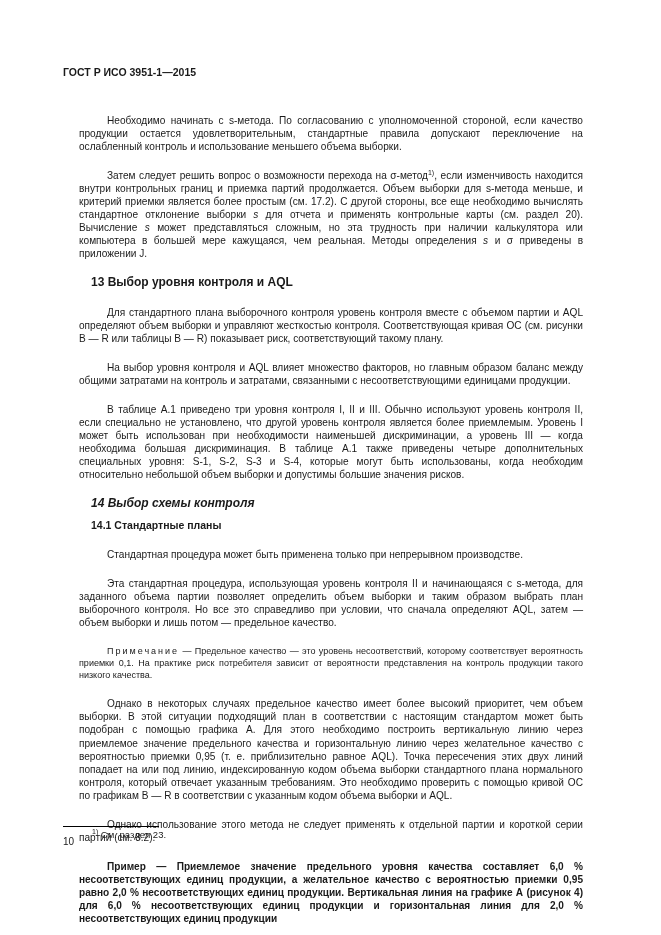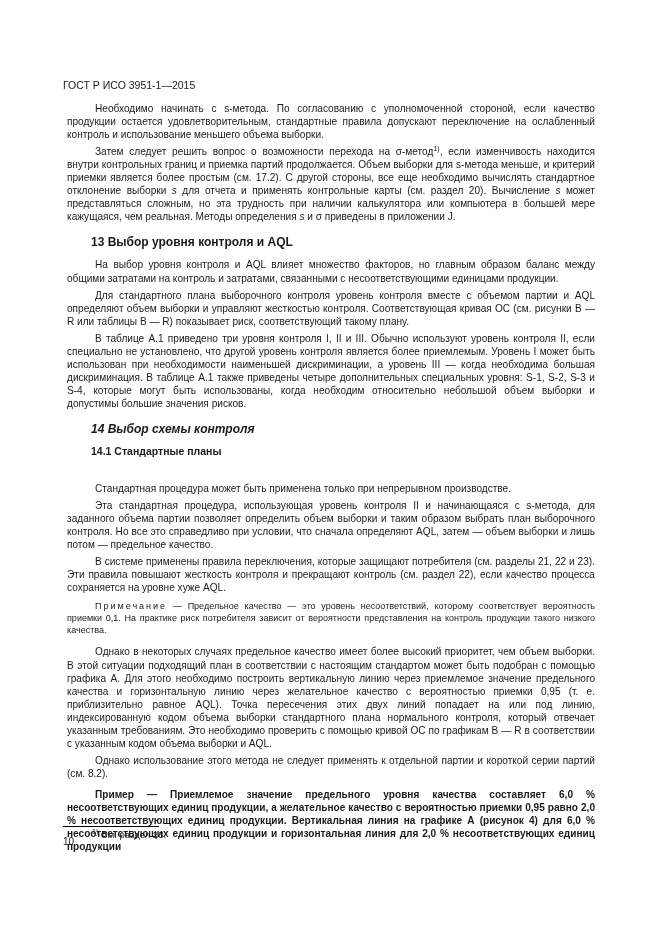--- a/index.html
+++ b/index.html
@@ -1,53 +1,52 @@
 <!DOCTYPE html>
 <html><head>
 <meta charset="utf-8">
 <style>
   html, body { margin: 0; padding: 0; background: #ffffff; }
   body { width: 661px; height: 935px; position: relative; overflow: hidden;
          font-family: "Liberation Sans", sans-serif; color: #1a1a1a; }
-  .hdr { position: absolute; left: 63px; top: 79px; font-weight: normal; font-size: 10.5px; letter-spacing: 0; }
+  .hdr { position: absolute; left: 63px; top: 66px; font-weight: bold; font-size: 10.5px; letter-spacing: 0; }
   .body-text { position: absolute; left: 63px; top: 98px; width: 536px; font-size: 10.1px; line-height: 13.05px; }
-  p { margin: 4px; text-align: justify; text-indent: 28px; }
+  p { margin: 16px; text-align: justify; text-indent: 28px; }
   h2 { margin: 0; font-size: 12px; font-weight: bold; padding-left: 28px; }
   h3 { margin: 0; font-size: 10.5px; font-weight: bold; padding-left: 28px; }
   .h13 { margin-top: 13px; margin-bottom: 9px; }
   .h14 { margin-top: 13px; margin-bottom: 9px; font-style: italic; }
-  .h141 { margin-bottom: 24px; }
+  .h141 { margin-bottom: 16px; }
   .note { font-size: 9px; line-height: 12px; margin-top: 6px; margin-bottom: 9px; }
   .spaced { letter-spacing: 2px; }
   .example { font-weight: bold; margin-top: 8px; }
   sup { font-size: 7px; line-height: 0; vertical-align: 4px; }
   i { font-style: italic; }
   .fn-line { position: absolute; left: 63px; top: 826px; width: 96px; border-top: 1px solid #000; }
   .footnote { position: absolute; left: 92px; top: 829px; font-size: 9.5px; }
   .pagenum { position: absolute; left: 63px; top: 836px; font-size: 10px; }
 </style>
 </head>
 <body>
 
 <div class="hdr">ГОСТ Р ИСО 3951-1—2015</div>
 
 <div class="body-text">
   <p>Необходимо начинать с s-метода. По согласованию с уполномоченной стороной, если качество продукции остается удовлетворительным, стандартные правила допускают переключение на ослабленный контроль и использование меньшего объема выборки.</p>
   <p><span>Затем следует решить вопрос о возможности перехода на σ-метод</span><sup>1)</sup><span>, если изменчивость находится внутри контрольных границ и приемка партий продолжается. Объем выборки для s-метода меньше, и критерий приемки является более простым (см. 17.2). С другой стороны, все еще необходимо вычислять стандартное отклонение выборки </span><i>s</i><span> для отчета и применять контрольные карты (см. раздел 20). Вычисление </span><i>s</i><span> может представляться сложным, но эта трудность при наличии калькулятора или компьютера в большей мере кажущаяся, чем реальная. Методы определения </span><i>s</i><span> и σ приведены в приложении J.</span></p>
 
   <h2 class="h13">13 Выбор уровня контроля и AQL</h2>
+  <p>Для стандартного плана выборочного контроля уровень контроля вместе с объемом партии и AQL определяют объем выборки и управляют жесткостью контроля. Соответствующая кривая ОС (см. рисунки B — R или таблицы B — R) показывает риск, соответствующий такому плану.</p>
   <p>На выбор уровня контроля и AQL влияет множество факторов, но главным образом баланс между общими затратами на контроль и затратами, связанными с несоответствующими единицами продукции.</p>
-  <p>Для стандартного плана выборочного контроля уровень контроля вместе с объемом партии и AQL определяют объем выборки и управляют жесткостью контроля. Соответствующая кривая ОС (см. рисунки B — R или таблицы B — R) показывает риск, соответствующий такому плану.</p>
   <p>В таблице А.1 приведено три уровня контроля I, II и III. Обычно используют уровень контроля II, если специально не установлено, что другой уровень контроля является более приемлемым. Уровень I может быть использован при необходимости наименьшей дискриминации, а уровень III — когда необходима большая дискриминация. В таблице А.1 также приведены четыре дополнительных специальных уровня: S-1, S-2, S-3 и S-4, которые могут быть использованы, когда необходим относительно небольшой объем выборки и допустимы большие значения рисков.</p>
 
   <h2 class="h14">14 Выбор схемы контроля</h2>
   <h3 class="h141">14.1 Стандартные планы</h3>
   <p>Стандартная процедура может быть применена только при непрерывном производстве.</p>
   <p>Эта стандартная процедура, использующая уровень контроля II и начинающаяся с s-метода, для заданного объема партии позволяет определить объем выборки и таким образом выбрать план выборочного контроля. Но все это справедливо при условии, что сначала определяют AQL, затем — объем выборки и лишь потом — предельное качество.</p>
-  <p>В системе применены правила переключения, которые защищают потребителя (см. разделы 21, 22 и 23). Эти правила повышают жесткость контроля и прекращают контроль (см. раздел  22), если качество процесса сохраняется на уровне хуже AQL.</p>
 
   <p class="note"><span class="spaced">Примечание</span><span> — Предельное качество — это уровень несоответствий, которому соответствует вероятность приемки 0,1. На практике риск потребителя зависит от вероятности представления на контроль продукции такого низкого качества.</span></p>
 
   <p>Однако в некоторых случаях предельное качество имеет более высокий приоритет, чем объем выборки. В этой ситуации подходящий план в соответствии с настоящим стандартом может быть подобран с помощью графика А. Для этого необходимо построить вертикальную линию через приемлемое значение предельного качества и горизонтальную линию через желательное качество с вероятностью приемки 0,95 (т. е. приблизительно равное AQL). Точка пересечения этих двух линий попадает на или под линию, индексированную кодом объема выборки стандартного плана нормального контроля, который отвечает указанным требованиям. Это необходимо проверить с помощью кривой ОС по графикам B — R в соответствии с указанным кодом объема выборки и AQL.</p>
   <p>Однако использование этого метода не следует применять к отдельной партии и короткой серии партий (см. 8.2).</p>
 
   <p class="example">Пример — Приемлемое значение предельного уровня качества составляет 6,0 % несоответствующих единиц продукции, а желательное качество с вероятностью приемки 0,95 равно 2,0 % несоответствующих единиц продукции. Вертикальная линия на графике А (рисунок 4) для 6,0 % несоответствующих единиц продукции и горизонтальная линия для 2,0 % несоответствующих единиц продукции</p>
 </div>
 
 <div class="fn-line"></div>

